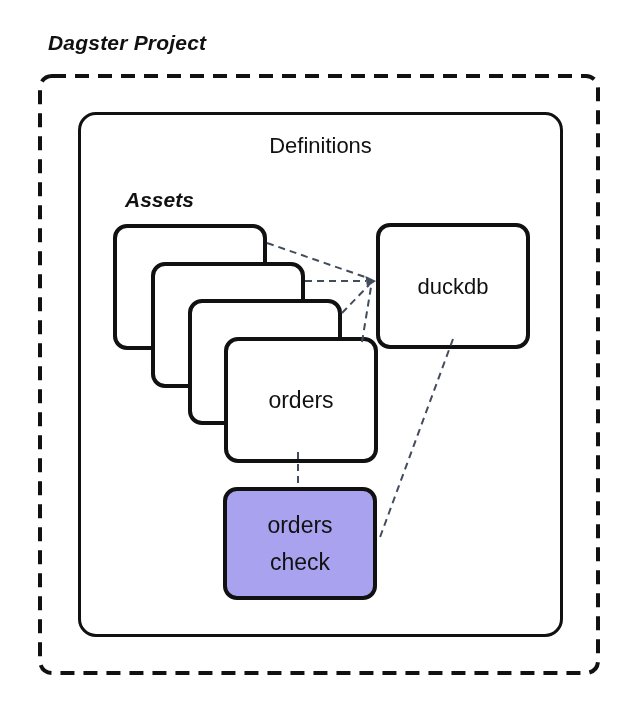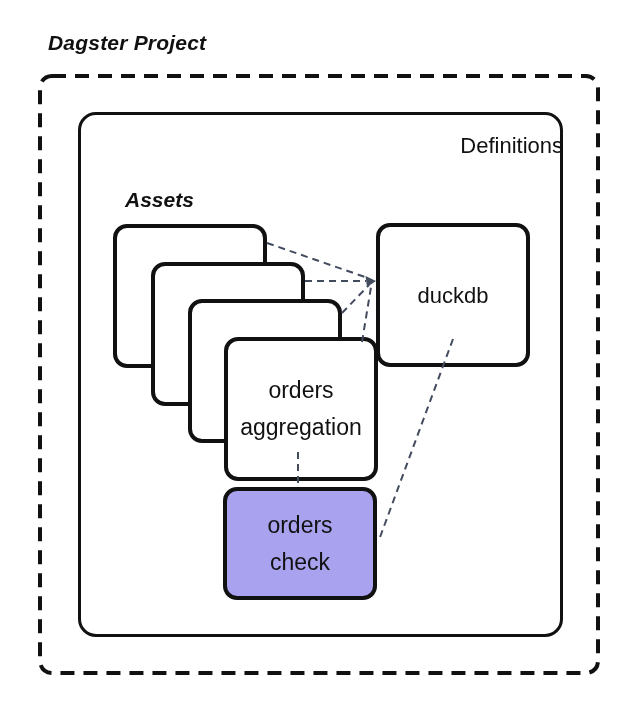--- a/index.html
+++ b/index.html
@@ -41,41 +41,41 @@
     height: 525px;
     box-sizing: border-box;
     border: 3px solid #111111;
     border-radius: 18px;
     background: #ffffff;
   }
   .definitions-label {
     left: 78px;
     top: 133px;
     width: 485px;
-    text-align: right;
+    text-align: center;
     font-size: 22px;
   }
 
   .group-label {
     font-size: 21px;
     font-style: italic;
     font-weight: 700;
   }
   .assets-label { left: 125px; top: 188px; }
   .resource-label { left: 383px; top: 184px; }
   .asset-check-label {
     left: 137px;
     top: 459px;
     line-height: 32px;
   }
 
   .node {
     box-sizing: border-box;
     width: 154px;
-    height: 144px;
+    height: 126px;
     border: 4px solid #111111;
     border-radius: 14px;
     background: #ffffff;
     display: flex;
     flex-direction: column;
     align-items: center;
     justify-content: center;
     font-size: 23px;
     line-height: 37px;
     text-align: center;
@@ -118,21 +118,20 @@
   <div class="abs definitions-box"></div>
   <div class="abs definitions-label">Definitions</div>
 
   <div class="abs group-label assets-label">Assets</div>
 
   <div class="abs node card-1"></div>
   <div class="abs node card-2"></div>
   <div class="abs node card-3"></div>
   <div class="abs node card-4">
     <div>orders</div>
-    <div>aggregation</div>
   </div>
 
   <div class="abs node duckdb-node">
     <div>duckdb</div>
   </div>
 
   <div class="abs node orders-check-node" style="background-color: rgb(169, 162, 239);">
     <div>orders</div>
     <div>check</div>
   </div>

